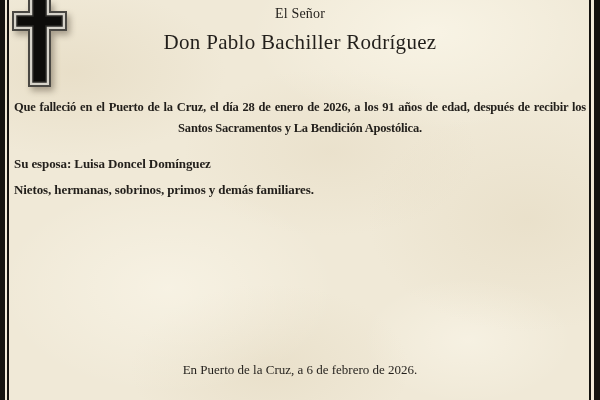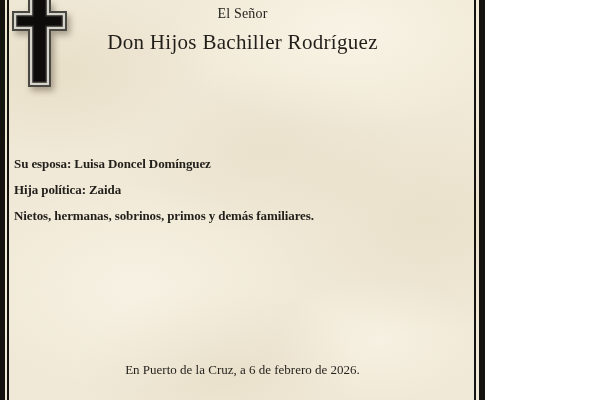--- a/index.html
+++ b/index.html
@@ -5,21 +5,21 @@
     * { margin: 0; padding: 0; box-sizing: border-box; }
 
     html, body {
       width: 600px; height: 400px;
       font-family: "Liberation Serif", "DejaVu Serif", serif;
       overflow: hidden;
     }
 
     .card {
       position: relative;
-      width: 485px; height: 400px;
+      width: 600px; height: 400px;
       color: #221f1b;
       background-color: #f0e9d7;
       background-image:
         radial-gradient(ellipse 220px 120px at 12% 18%, rgba(213,197,163,0.28), transparent 70%),
         radial-gradient(ellipse 260px 140px at 72% 8%,  rgba(255,252,240,0.55), transparent 70%),
         radial-gradient(ellipse 230px 160px at 88% 55%, rgba(211,195,160,0.22), transparent 70%),
         radial-gradient(ellipse 240px 150px at 28% 72%, rgba(255,252,242,0.45), transparent 70%),
         radial-gradient(ellipse 210px 120px at 55% 38%, rgba(208,191,156,0.18), transparent 70%),
         radial-gradient(ellipse 200px 120px at 45% 92%, rgba(206,189,153,0.20), transparent 70%),
         radial-gradient(ellipse 150px  90px at 78% 85%, rgba(255,252,242,0.40), transparent 70%);
@@ -105,25 +105,25 @@
   <div class="rule rule-right-outer"></div>
 
   <svg class="cross" width="64" height="92" viewBox="0 0 64 92" aria-hidden="true">
     <path d="M 25 -6 L 38 -6 L 38 16 L 54 16 L 54 26 L 38 26 L 38 82 L 25 82 L 25 26 L 9 26 L 9 16 L 25 16 Z" fill="none" stroke="#4a4843" stroke-width="10" stroke-linejoin="miter"></path>
     <path d="M 25 -6 L 38 -6 L 38 16 L 54 16 L 54 26 L 38 26 L 38 82 L 25 82 L 25 26 L 9 26 L 9 16 L 25 16 Z" fill="none" stroke="#d6d3ca" stroke-width="6" stroke-linejoin="miter"></path>
     <path d="M 25 -6 L 38 -6 L 38 16 L 54 16 L 54 26 L 38 26 L 38 82 L 25 82 L 25 26 L 9 26 L 9 16 L 25 16 Z" fill="#0d0c0a" stroke="#2b2a27" stroke-width="1.5" stroke-linejoin="miter"></path>
   </svg>
 
   <div class="honorific">El Señor</div>
 
-  <h1 class="deceased">Don Hijos Bachiller Rodríguez</h1>
+  <h1 class="deceased">Don Pablo Bachiller Rodríguez</h1>
 
+  <p class="announce">Que falleció en el Puerto de la Cruz, el día 28 de enero de 2026, a los 91 años de edad, después de recibir los Santos Sacramentos y La Bendición Apostólica.</p>
 
   <div class="family">
     <div>Su esposa: Luisa Doncel Domínguez</div>
-    <div>Hija política: Zaida</div>
     <div>Nietos, hermanas, sobrinos, primos y demás familiares.</div>
   </div>
 
 
   <div class="dateline">En Puerto de la Cruz, a 6 de febrero de 2026.</div>
 
 </div>
 
 </body></html>

